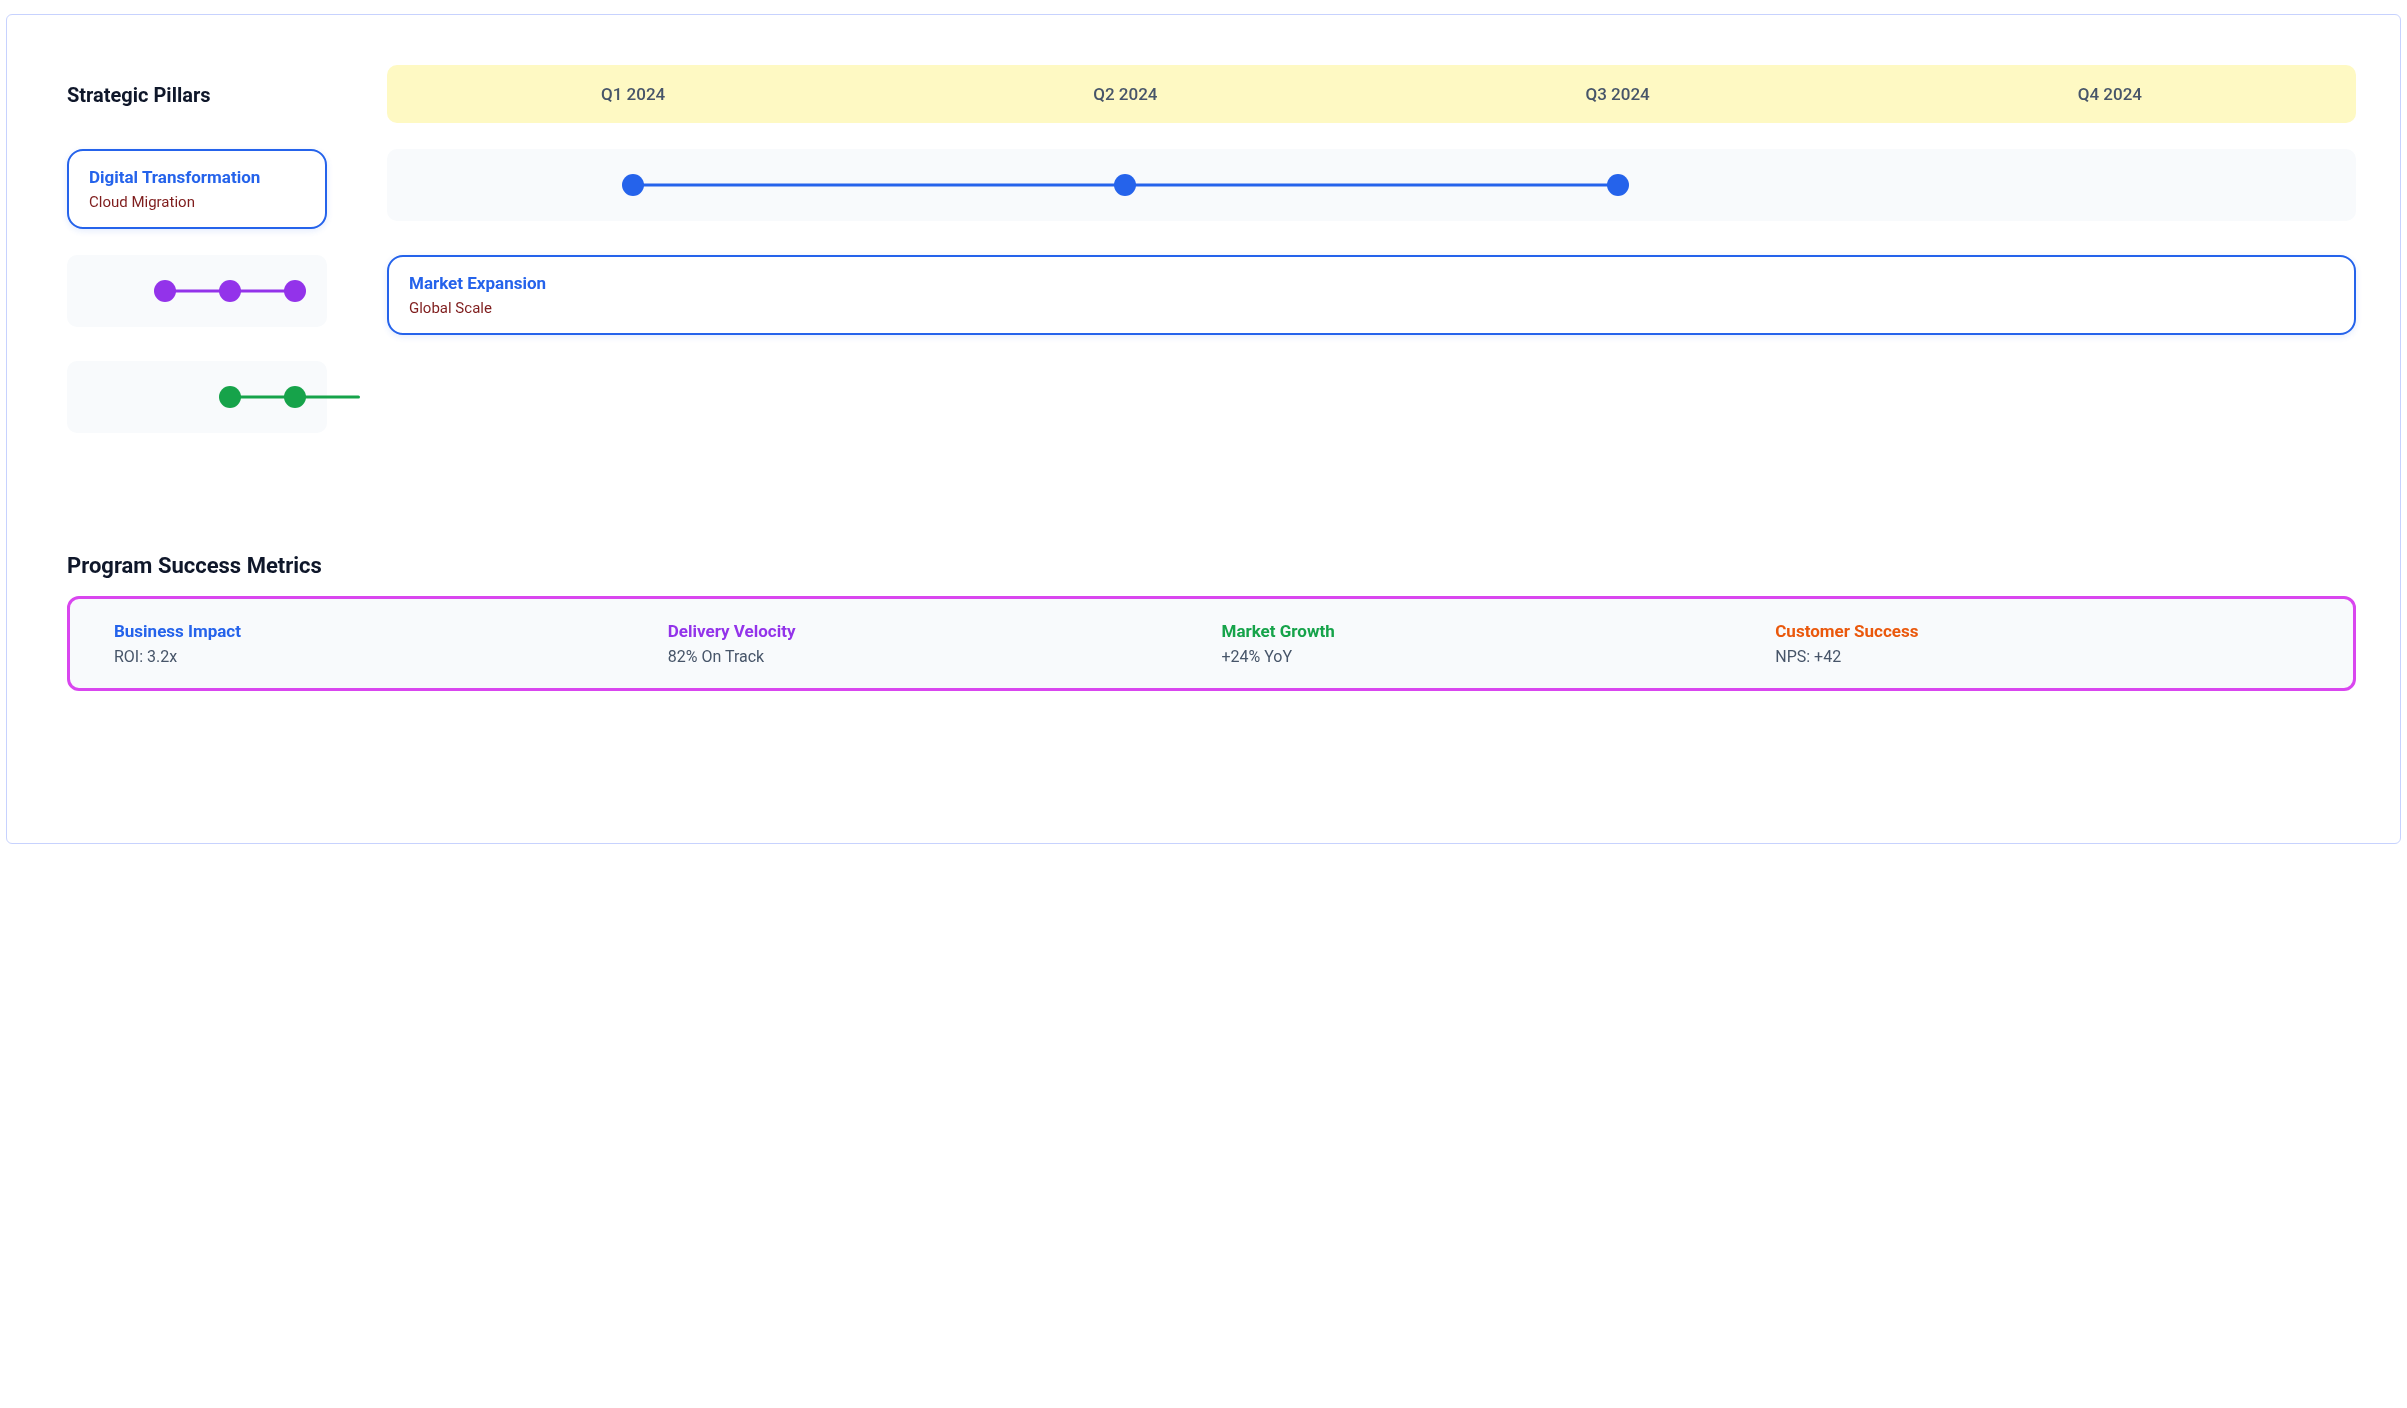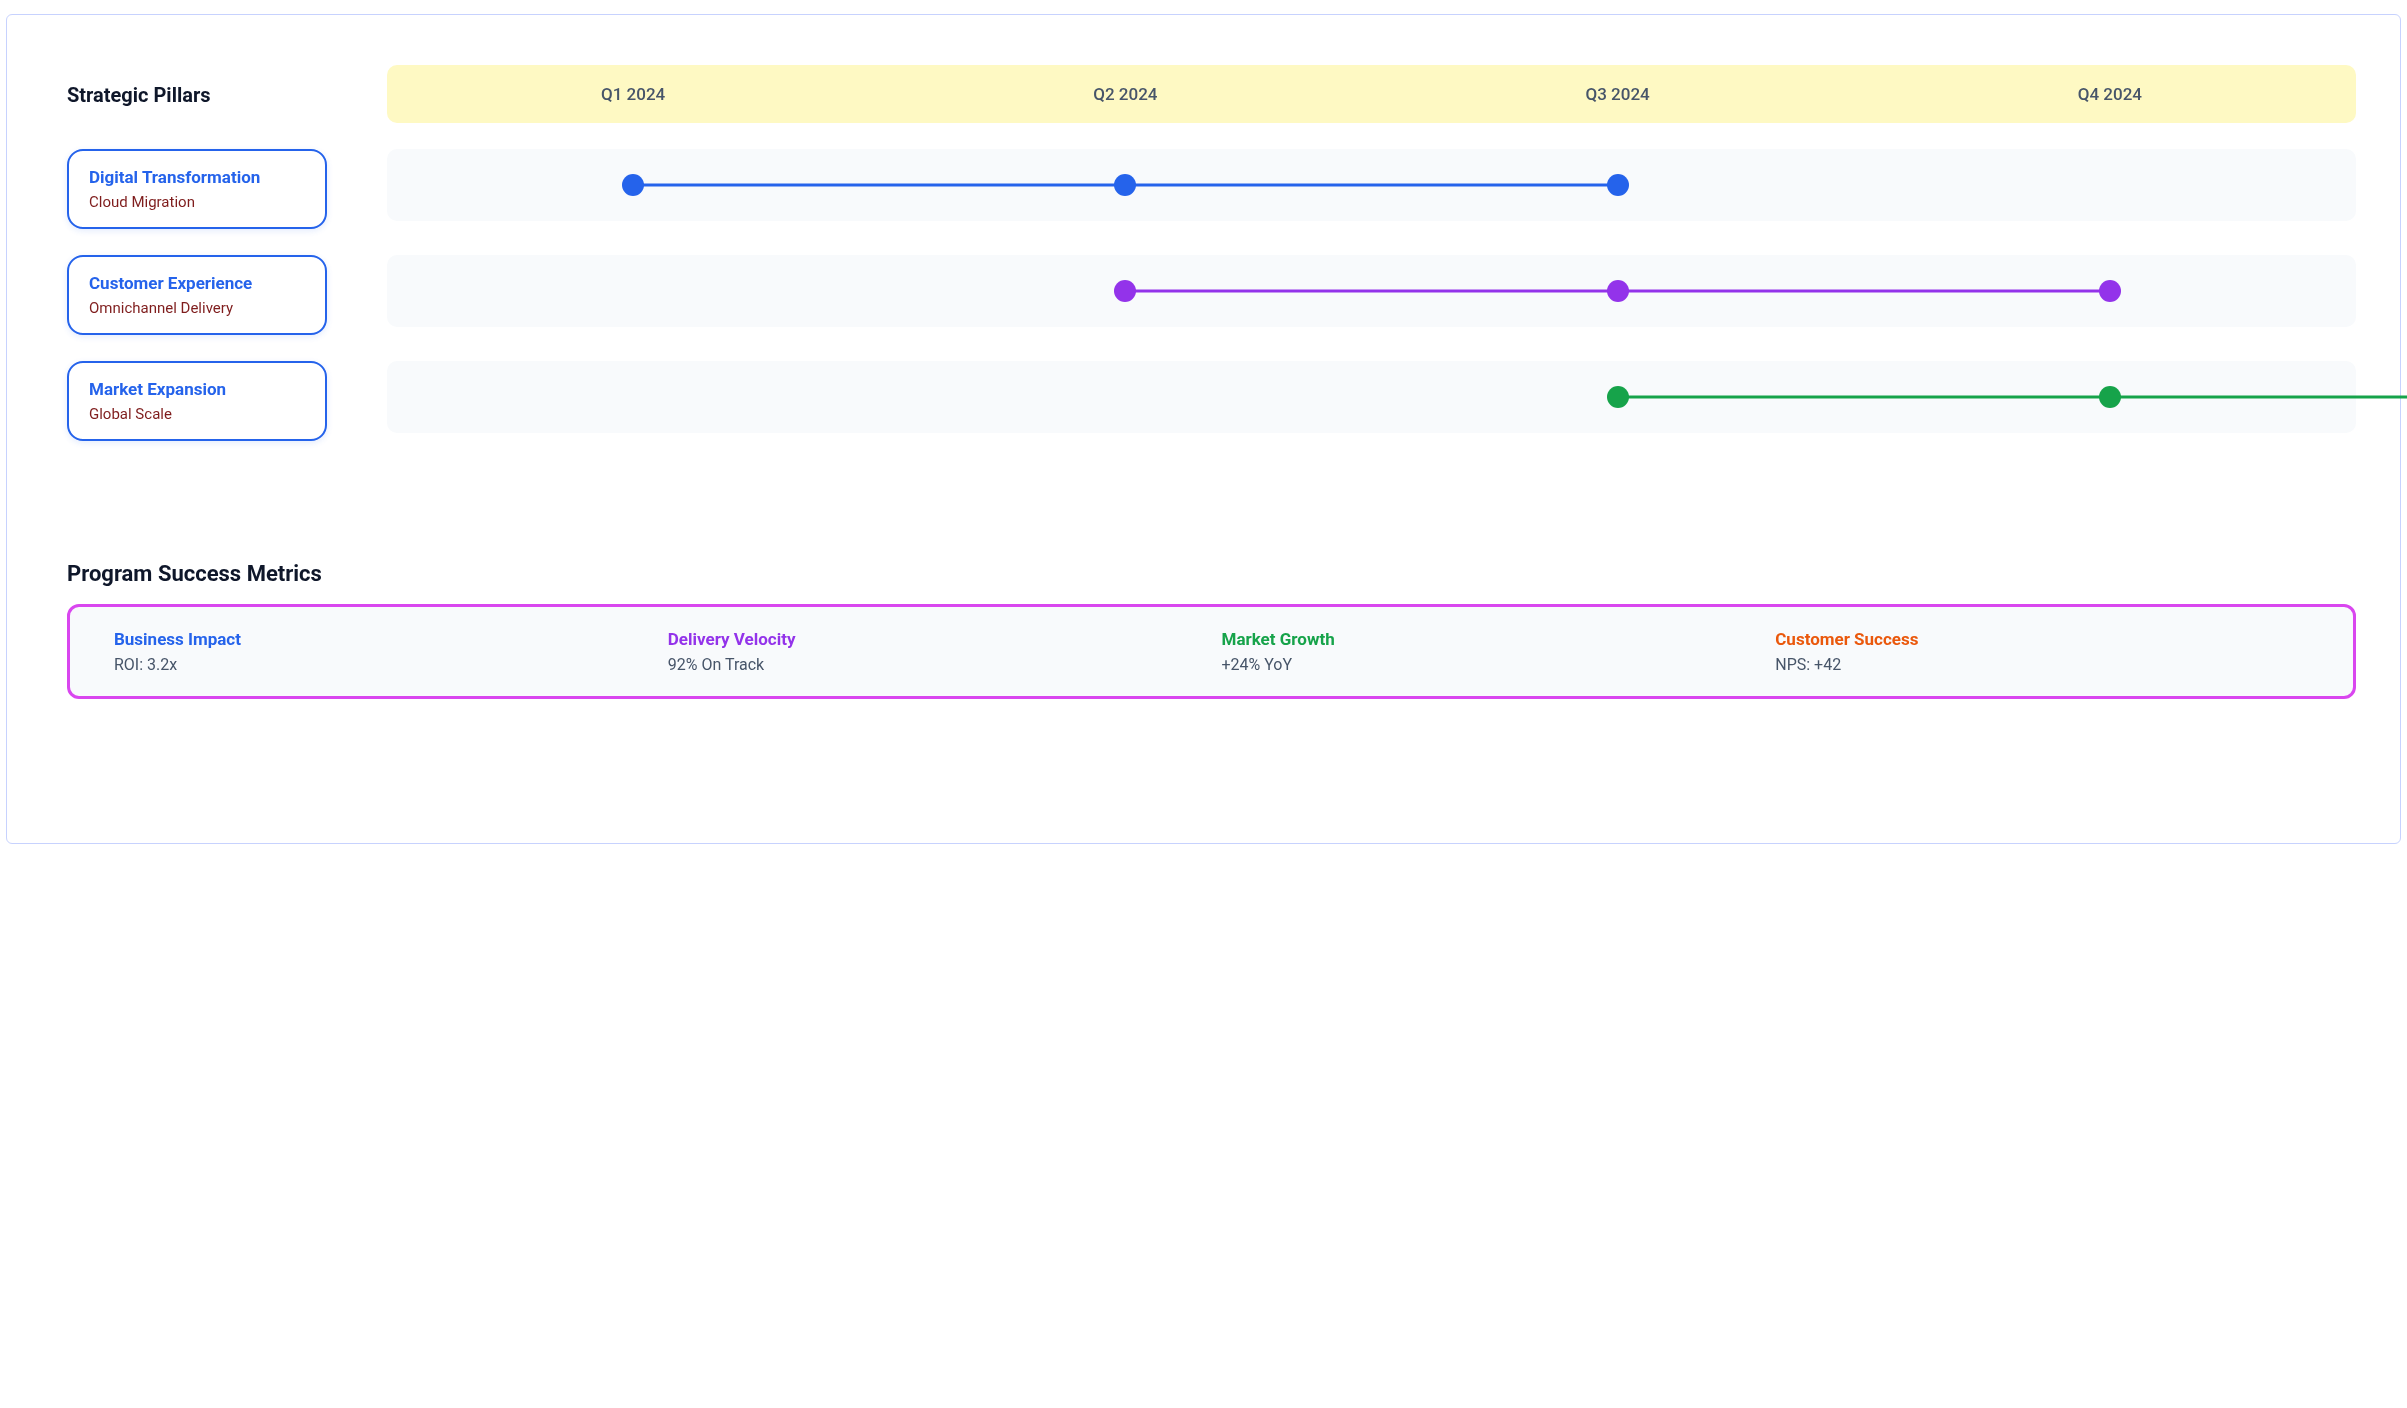--- a/index.html
+++ b/index.html
@@ -131,24 +131,20 @@
       <div class="title">Digital Transformation</div>
       <div class="subtitle">Cloud Migration</div>
     </div>
     <div class="timeline-track">
         <div class="timeline-line" style="background: rgb(37, 99, 235); left: 12.5%; width: 50%;"></div>
         <div class="timeline-dot" style="background: rgb(37, 99, 235); left: 12.5%;"></div>
         <div class="timeline-dot" style="background: rgb(37, 99, 235); left: 37.5%;"></div>
         <div class="timeline-dot" style="background: rgb(37, 99, 235); left: 62.5%;"></div>
       </div>
 
-    <div class="pillar-card">
-      <div class="title">Customer Experience</div>
-      <div class="subtitle">Omnichannel Delivery</div>
-    </div>
     <div class="timeline-track">
         <div class="timeline-line" style="background: rgb(147, 51, 234); left: 37.5%; width: 50%;"></div>
         <div class="timeline-dot" style="background: rgb(147, 51, 234); left: 37.5%;"></div>
         <div class="timeline-dot" style="background: rgb(147, 51, 234); left: 62.5%;"></div>
         <div class="timeline-dot" style="background: rgb(147, 51, 234); left: 87.5%;"></div>
       </div>
 
     <div class="pillar-card">
       <div class="title">Market Expansion</div>
       <div class="subtitle">Global Scale</div>
@@ -163,21 +159,21 @@
 
   <div class="metrics-section">
     <div class="metrics-title">Program Success Metrics</div>
     <div class="metrics-panel">
       <div class="metric">
         <div class="m-title" style="color:#2563eb">Business Impact</div>
         <div class="m-value">ROI: 3.2x</div>
       </div>
       <div class="metric">
         <div class="m-title" style="color:#9333ea">Delivery Velocity</div>
-        <div class="m-value">92% On Track</div>
+        <div class="m-value">82% On Track</div>
       </div>
       <div class="metric">
         <div class="m-title" style="color:#16a34a">Market Growth</div>
         <div class="m-value">+24% YoY</div>
       </div>
       <div class="metric">
         <div class="m-title" style="color:#ea580c">Customer Success</div>
         <div class="m-value">NPS: +42</div>
       </div>
     </div>

